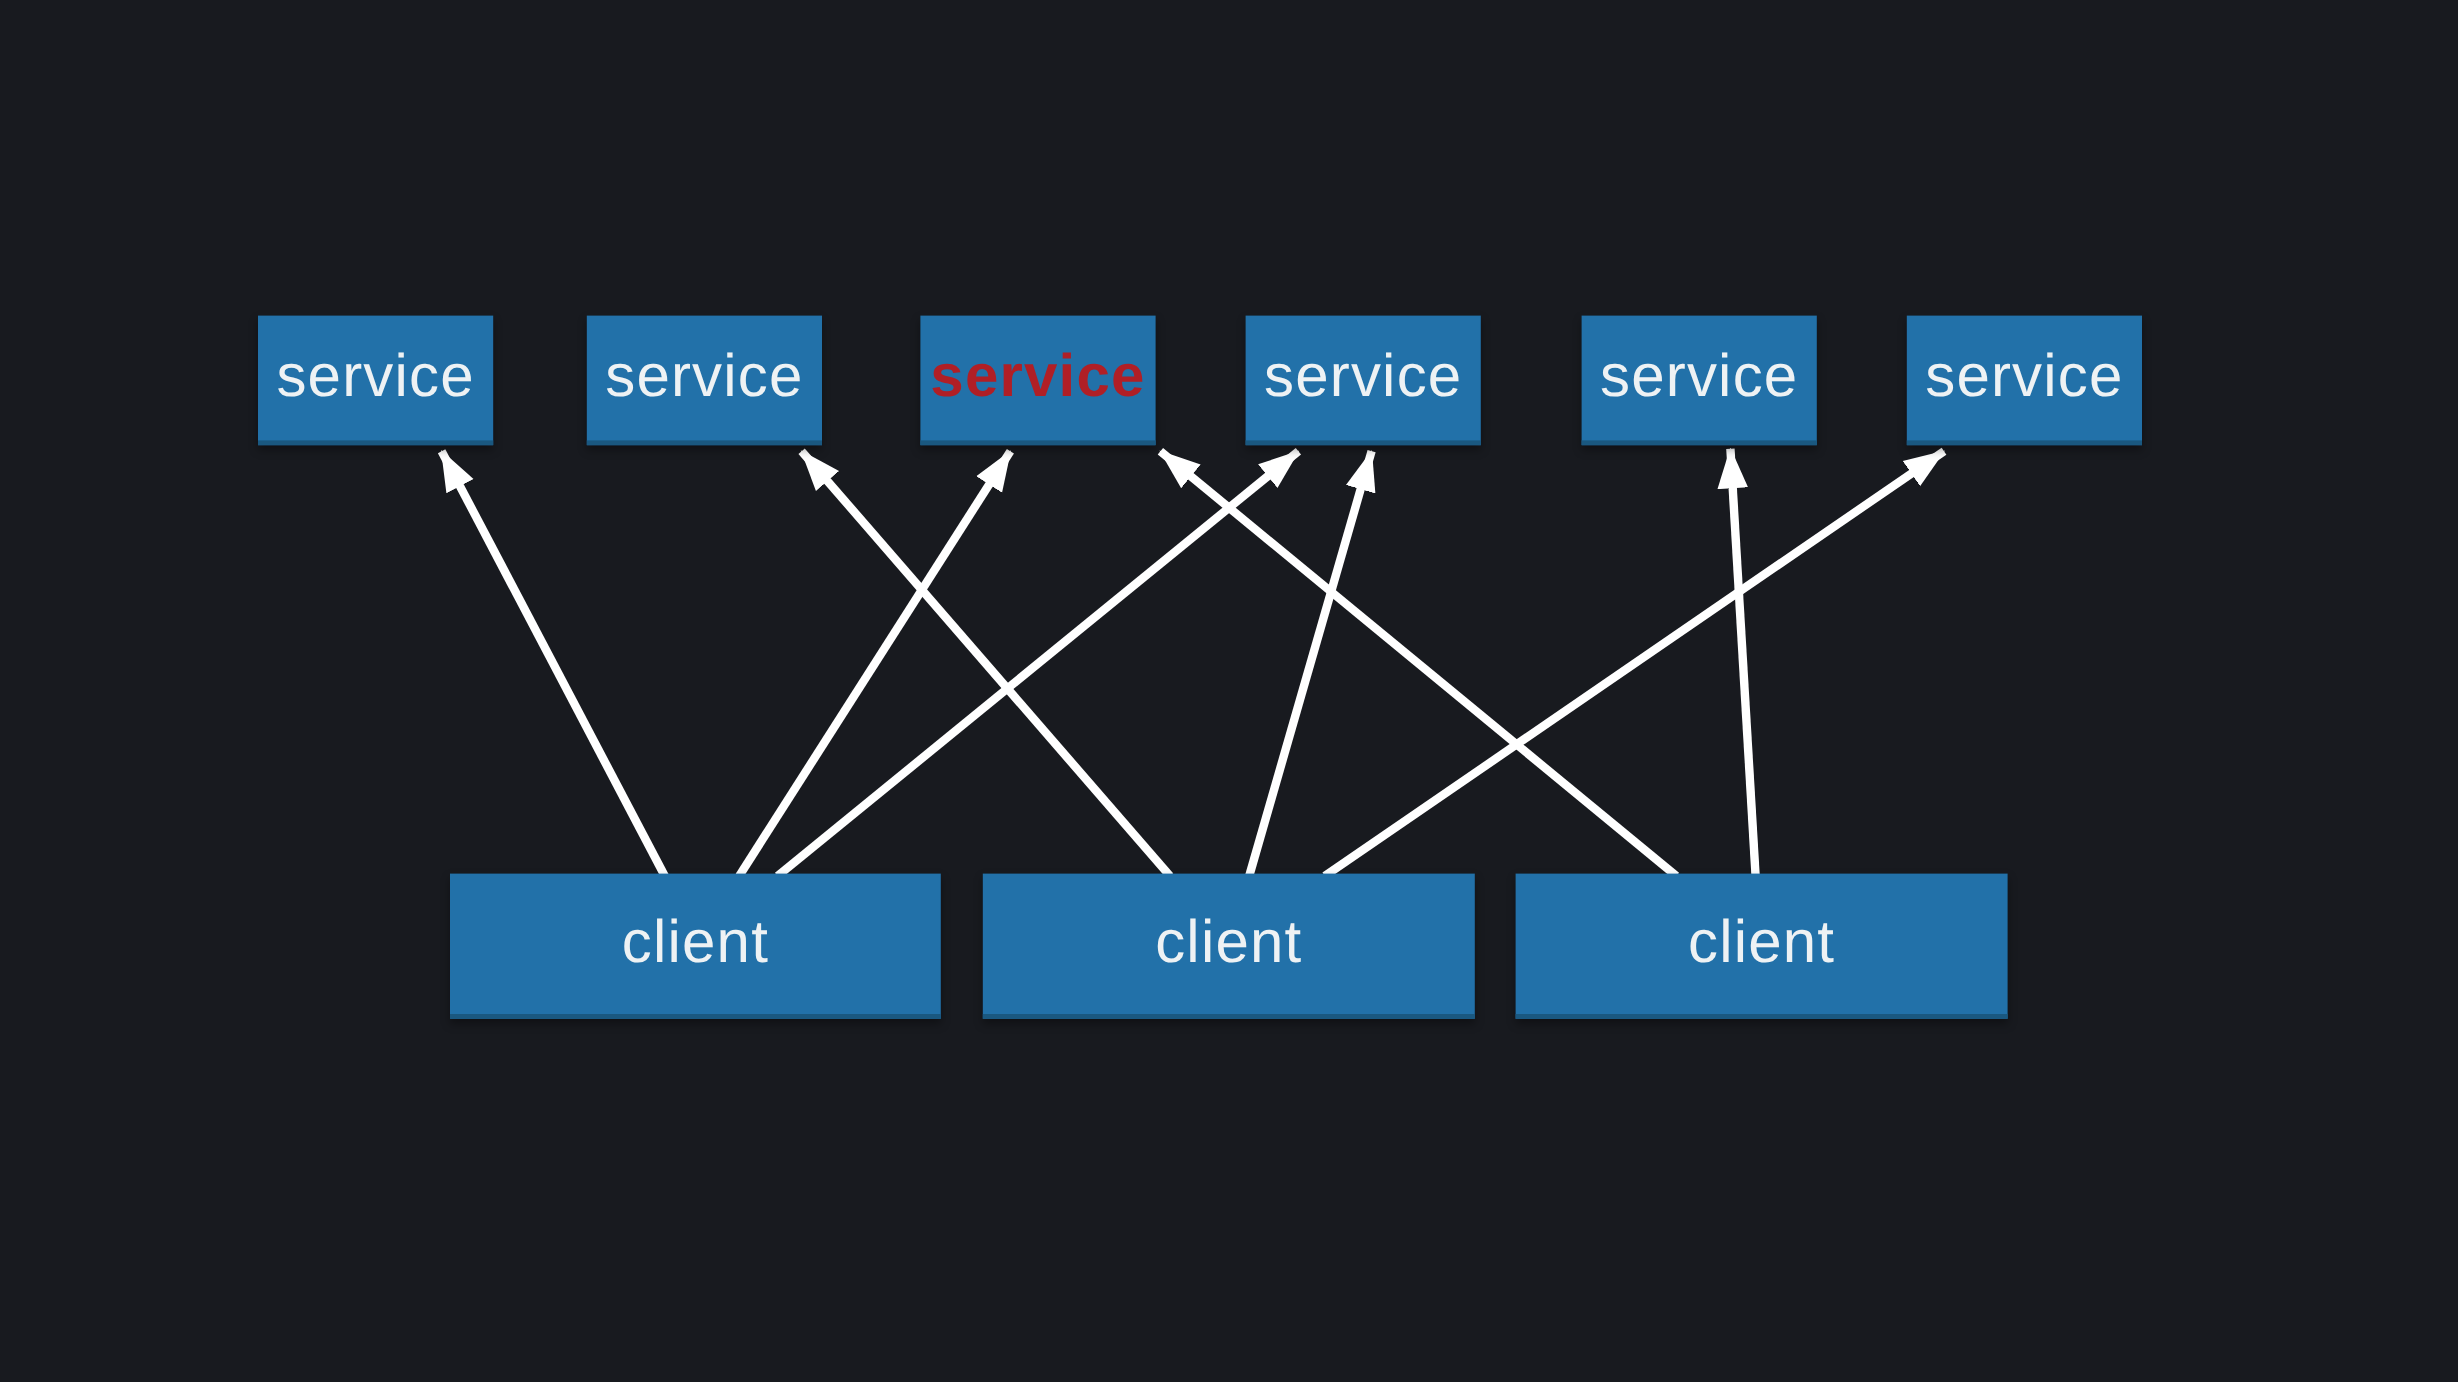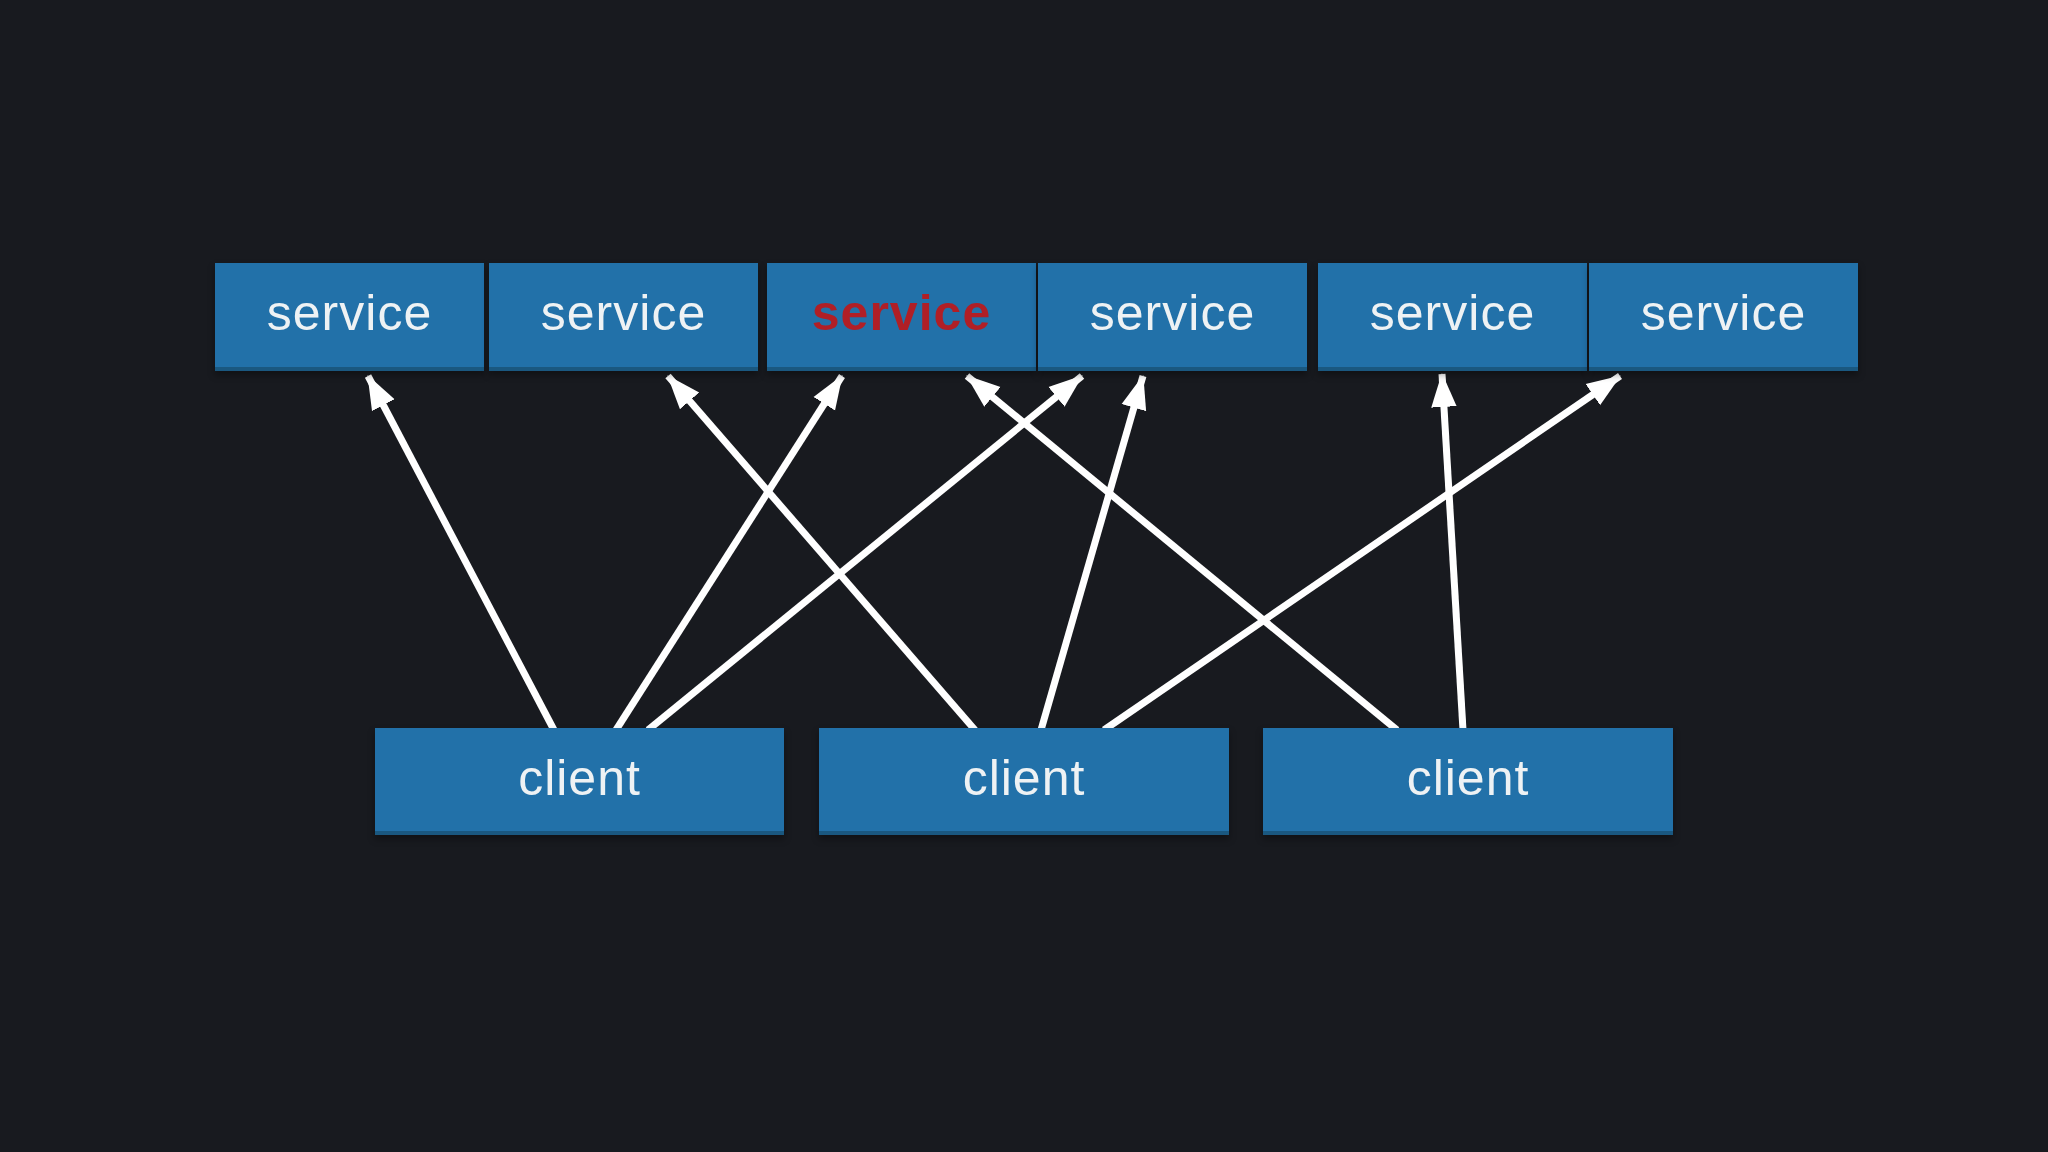--- a/index.html
+++ b/index.html
@@ -21,25 +21,25 @@
     border-bottom: 4px solid var(--box-edge, #1a5880);
     box-shadow: 0 4px 7px rgba(0,0,0,0.35);
     display: flex;
     align-items: center;
     justify-content: center;
     box-sizing: border-box;
   }
   .service {
     top: 263px;
     height: 108px;
-    width: 269px;
+    width: 196px;
   }
   .client {
     top: 728px;
-    height: 107px;
+    height: 121px;
   }
   .label {
     color: var(--text-light, #eef2f4);
     font-size: 50px;
     font-weight: 400;
     letter-spacing: 1px;
     line-height: 1;
     padding-bottom: 4px;
   }
   .highlighted .label {

